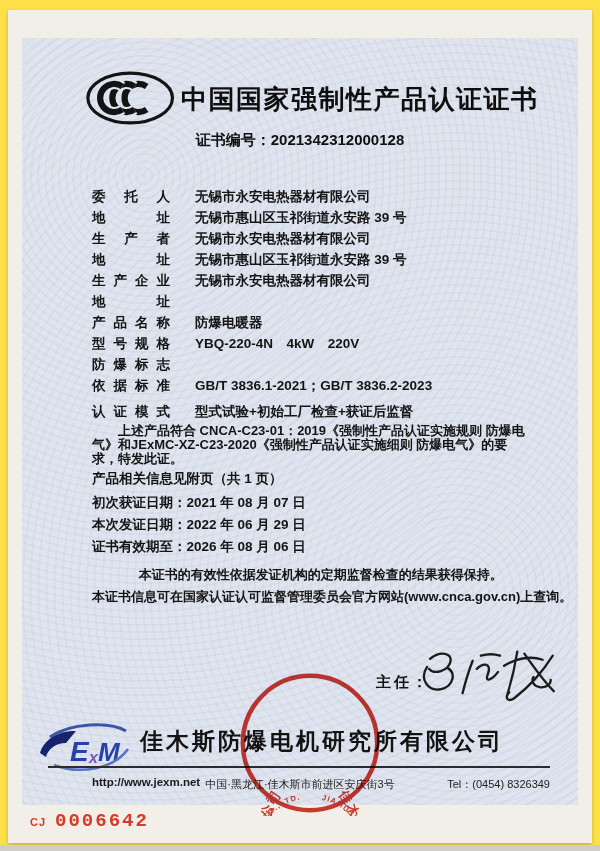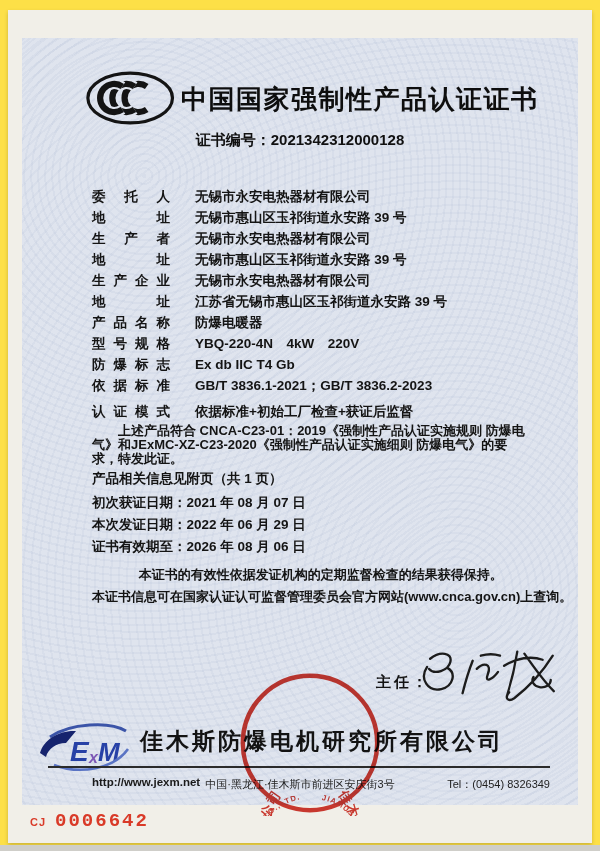--- a/index.html
+++ b/index.html
@@ -95,46 +95,44 @@
         <span class="fvalue">无锡市惠山区玉祁街道永安路 39 号</span>
       </div>
 
       <div class="frow">
         <span class="flabel">生产企业</span>
         <span class="fvalue">无锡市永安电热器材有限公司</span>
       </div>
 
       <div class="frow">
         <span class="flabel">地址</span>
-        <span class="fvalue">江苏省无锡市惠山区玉祁街道永安路 39 号</span>
       </div>
 
       <div class="frow">
         <span class="flabel">产品名称</span>
         <span class="fvalue">防爆电暖器</span>
       </div>
 
       <div class="frow">
         <span class="flabel">型号规格</span>
         <span class="fvalue">YBQ-220-4N　4kW　220V</span>
       </div>
 
       <div class="frow">
         <span class="flabel">防爆标志</span>
-        <span class="fvalue">Ex db IIC T4 Gb</span>
       </div>
 
       <div class="frow">
         <span class="flabel">依据标准</span>
         <span class="fvalue">GB/T 3836.1-2021；GB/T 3836.2-2023</span>
       </div>
 
       <div class="frow">
         <span class="flabel">认证模式</span>
-        <span class="fvalue">依据标准+初始工厂检查+获证后监督</span>
+        <span class="fvalue">型式试验+初始工厂检查+获证后监督</span>
       </div>
     </div>
 
   <div class="abs statement">上述产品符合 CNCA-C23-01：2019《强制性产品认证实施规则 防爆电气》和JExMC-XZ-C23-2020《强制性产品认证实施细则 防爆电气》的要求，特发此证。</div>
   <div class="abs attach">产品相关信息见附页（共 1 页）</div>
 
   <div class="abs dates">
 
       <div class="date-line">初次获证日期：2021 年 08 月 07 日</div>
 

